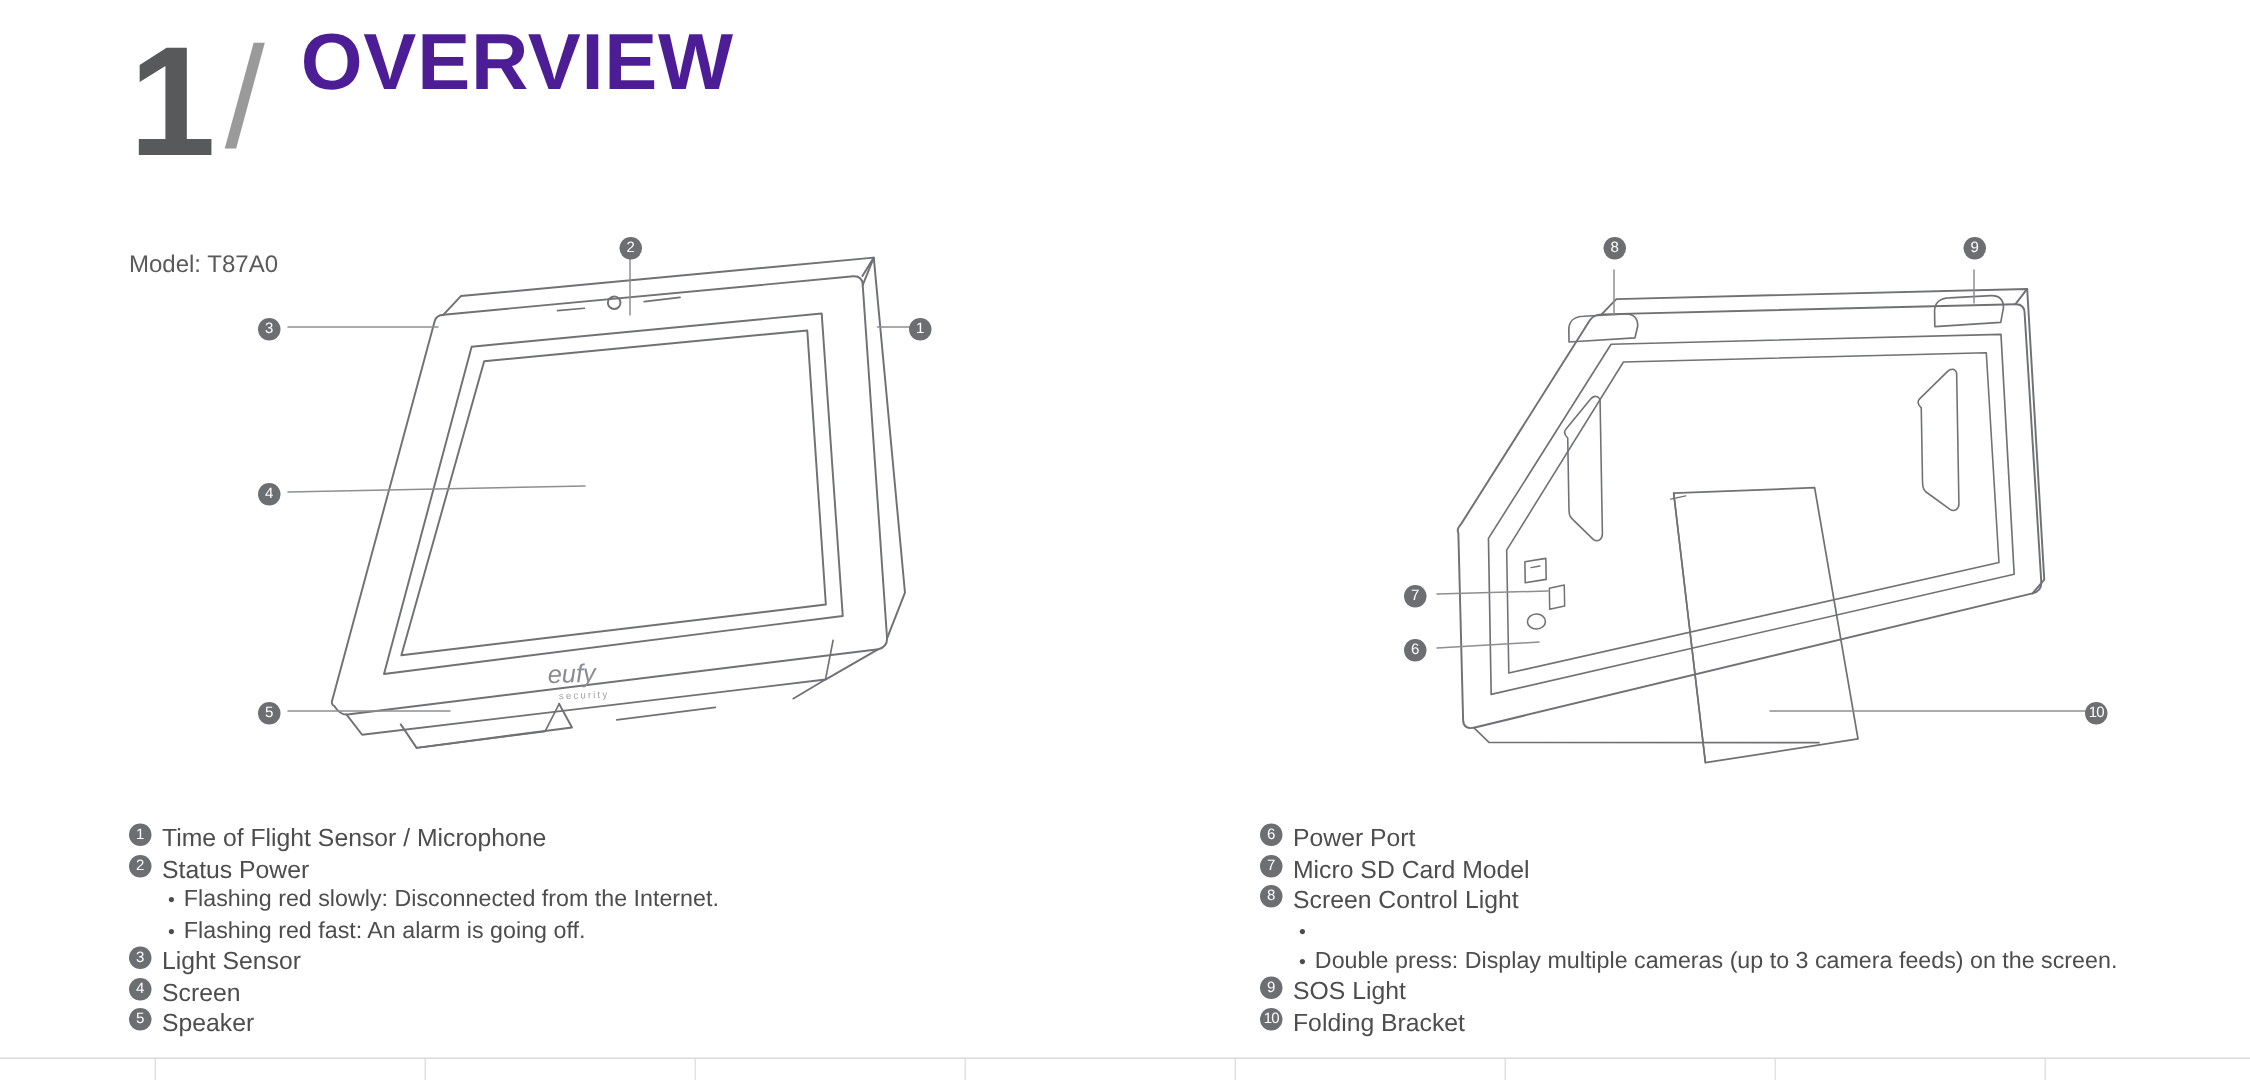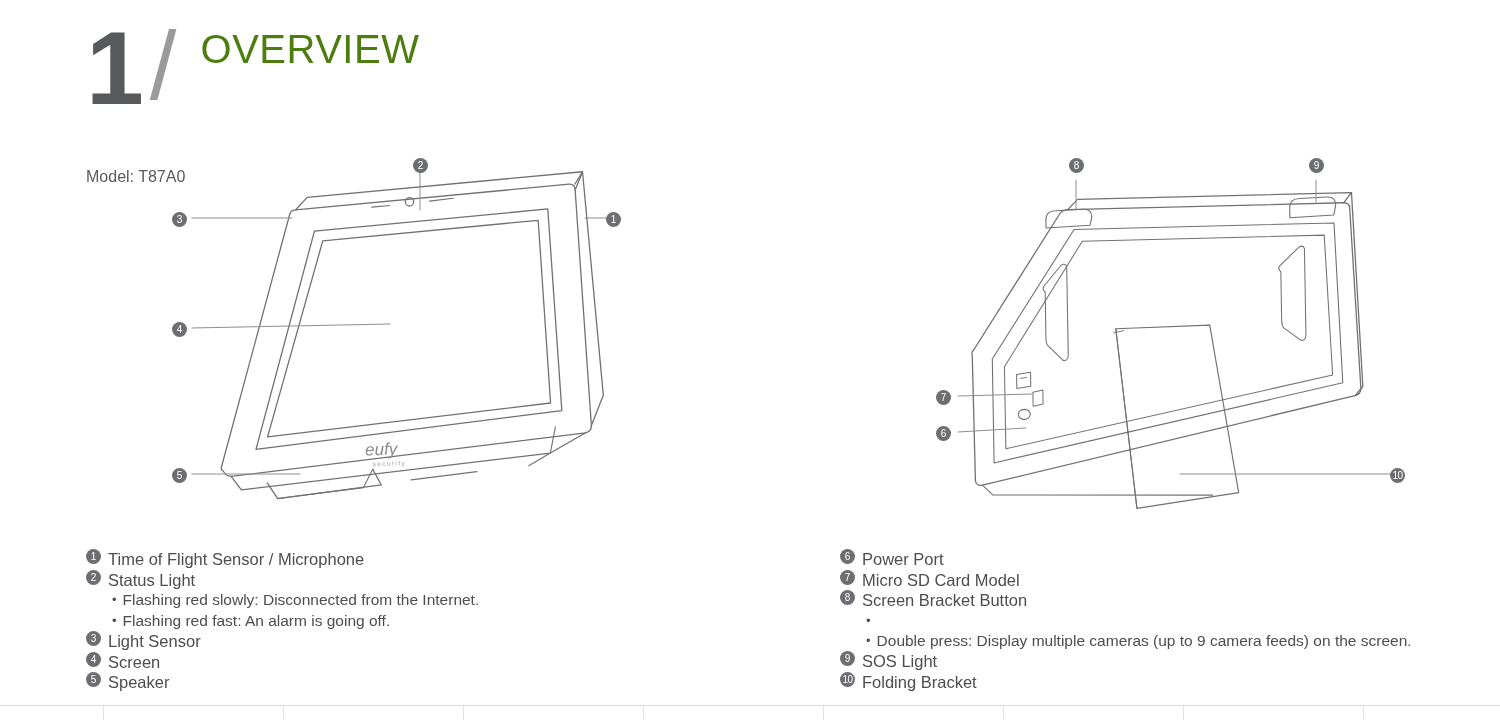--- a/index.html
+++ b/index.html
@@ -38,23 +38,23 @@
   }
   .chapter-slash {
     font-size: 96px;
     font-weight: 300;
     color: #9a9a9a;
     line-height: 1.0;
     margin: 0 6px 2px 8px;
     transform: translateY(-2px);
   }
   .chapter-title {
-    font-size: 40px;
-    font-weight: normal;
-    color: #4d7c0f;
+    font-size: 53px;
+    font-weight: bold;
+    color: #4c1d95;
     letter-spacing: 0.5px;
     margin: 0 0 46px 18px;
   }
 
   
   .model-label {
     position: absolute;
     left: 86px;
     top: 168px;
     font-size: 16px;
@@ -268,21 +268,21 @@
 
   <div class="legend" id="legend-left">
 
     <div class="legend-item">
       <span class="num-badge">1</span>
       <span class="label">Time of Flight Sensor / Microphone</span>
     </div>
 
     <div class="legend-item">
       <span class="num-badge">2</span>
-      <span class="label">Status Light</span>
+      <span class="label">Status Power</span>
     </div>
     <div class="sub-item">
       <span class="sub-dot">•</span>
       <span>Flashing red slowly: Disconnected from the Internet.</span>
     </div>
     <div class="sub-item">
       <span class="sub-dot">•</span>
       <span>Flashing red fast: An alarm is going off.</span>
     </div>
 
@@ -310,28 +310,28 @@
       <span class="label">Power Port</span>
     </div>
 
     <div class="legend-item">
       <span class="num-badge">7</span>
       <span class="label">Micro SD Card Model</span>
     </div>
 
     <div class="legend-item">
       <span class="num-badge">8</span>
-      <span class="label">Screen Bracket Button</span>
+      <span class="label">Screen Control Light</span>
     </div>
     <div class="sub-item">
       <span class="sub-dot">•</span>
     </div>
     <div class="sub-item">
       <span class="sub-dot">•</span>
-      <span>Double press: Display multiple cameras (up to 9 camera feeds) on the screen.</span>
+      <span>Double press: Display multiple cameras (up to 3 camera feeds) on the screen.</span>
     </div>
 
     <div class="legend-item">
       <span class="num-badge">9</span>
       <span class="label">SOS Light</span>
     </div>
 
     <div class="legend-item">
       <span class="num-badge wide">10</span>
       <span class="label">Folding Bracket</span>

